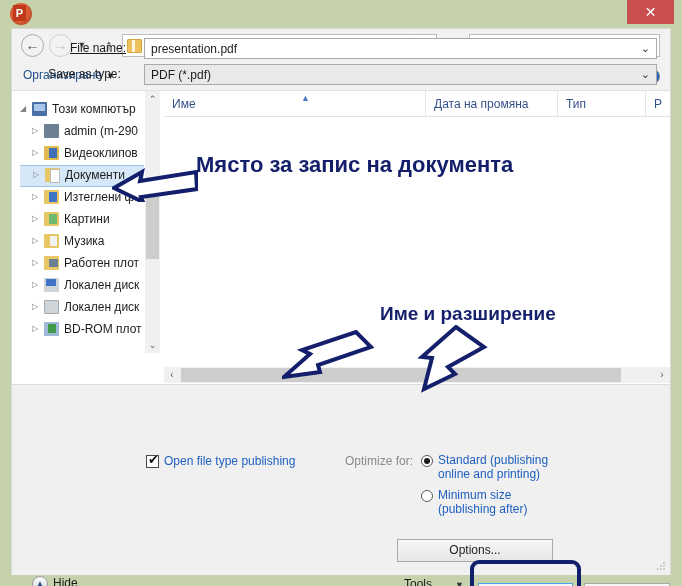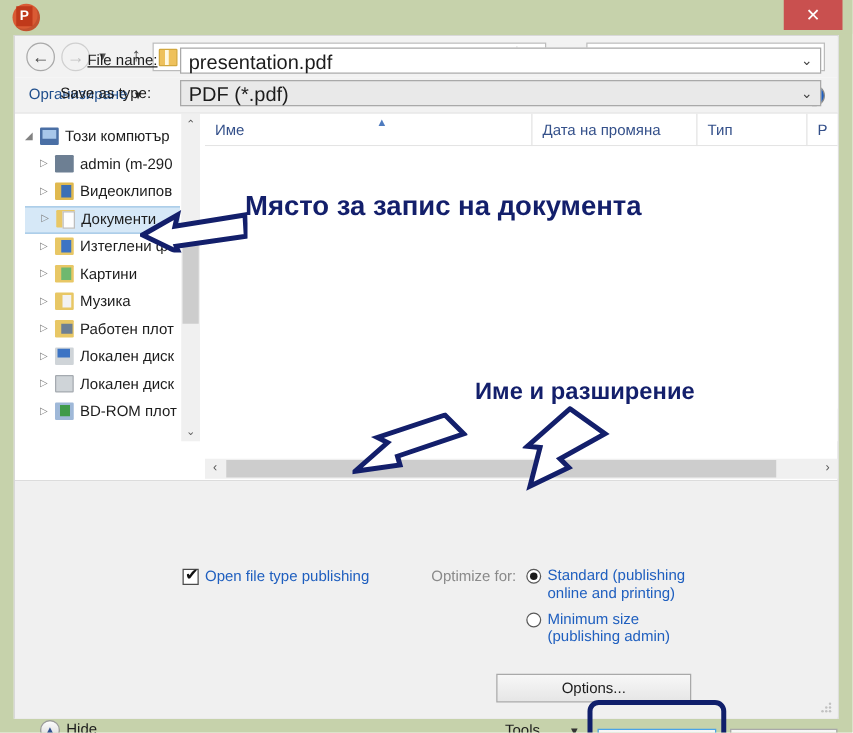--- a/index.html
+++ b/index.html
@@ -278,21 +278,21 @@
   #lbl-filename { left:9px; top:12px; width:105px;text-decoration:underline; }
   #lbl-savetype { left:20px; top:38px; width:105px;text-align:center; }
 
   .combo {
     position:absolute; left:132px; height:21px;
     border:1px solid #a9a9a9; background:#fff;
   }
   #fn-combo { top:9px; width:513px; }
   #st-combo { top:35px; width:513px; background:#e9e9e9; }
   .combo .val {
-    position:absolute; left:6px; top:3px; font-size:16px; color:#1c1c1c;
+    position:absolute; left:6px; top:3px; font-size:12px; color:#1c1c1c;
   }
   .combo .drop {
     position:absolute; right:6px; top:3px; font-size:11px; color:#3a3a3a; cursor:pointer;
   }
 
   
   #openafter {
     position:absolute; left:134px; top:425px; cursor:pointer;
   }
   #cb-box {
@@ -557,21 +557,21 @@
 
     <div class="radio-row" id="radio-standard">
       <div class="rb on"></div>
       <div class="rlabel">Standard (publishing</div>
       <div class="rlabel2">online and printing)</div>
     </div>
 
     <div class="radio-row" id="radio-minimum">
       <div class="rb"></div>
       <div class="rlabel">Minimum size</div>
-      <div class="rlabel2">(publishing admin)</div>
+      <div class="rlabel2">(publishing after)</div>
     </div>
 
     <div class="btn" id="btn-options">Options...</div>
 
     <div id="tools">Tools</div>
     <div id="tools-caret">▼</div>
 
     <div id="publish-highlight"></div>
     <div class="btn" id="btn-publish">Publish</div>
     <div class="btn" id="btn-cancel">Cancel</div>

